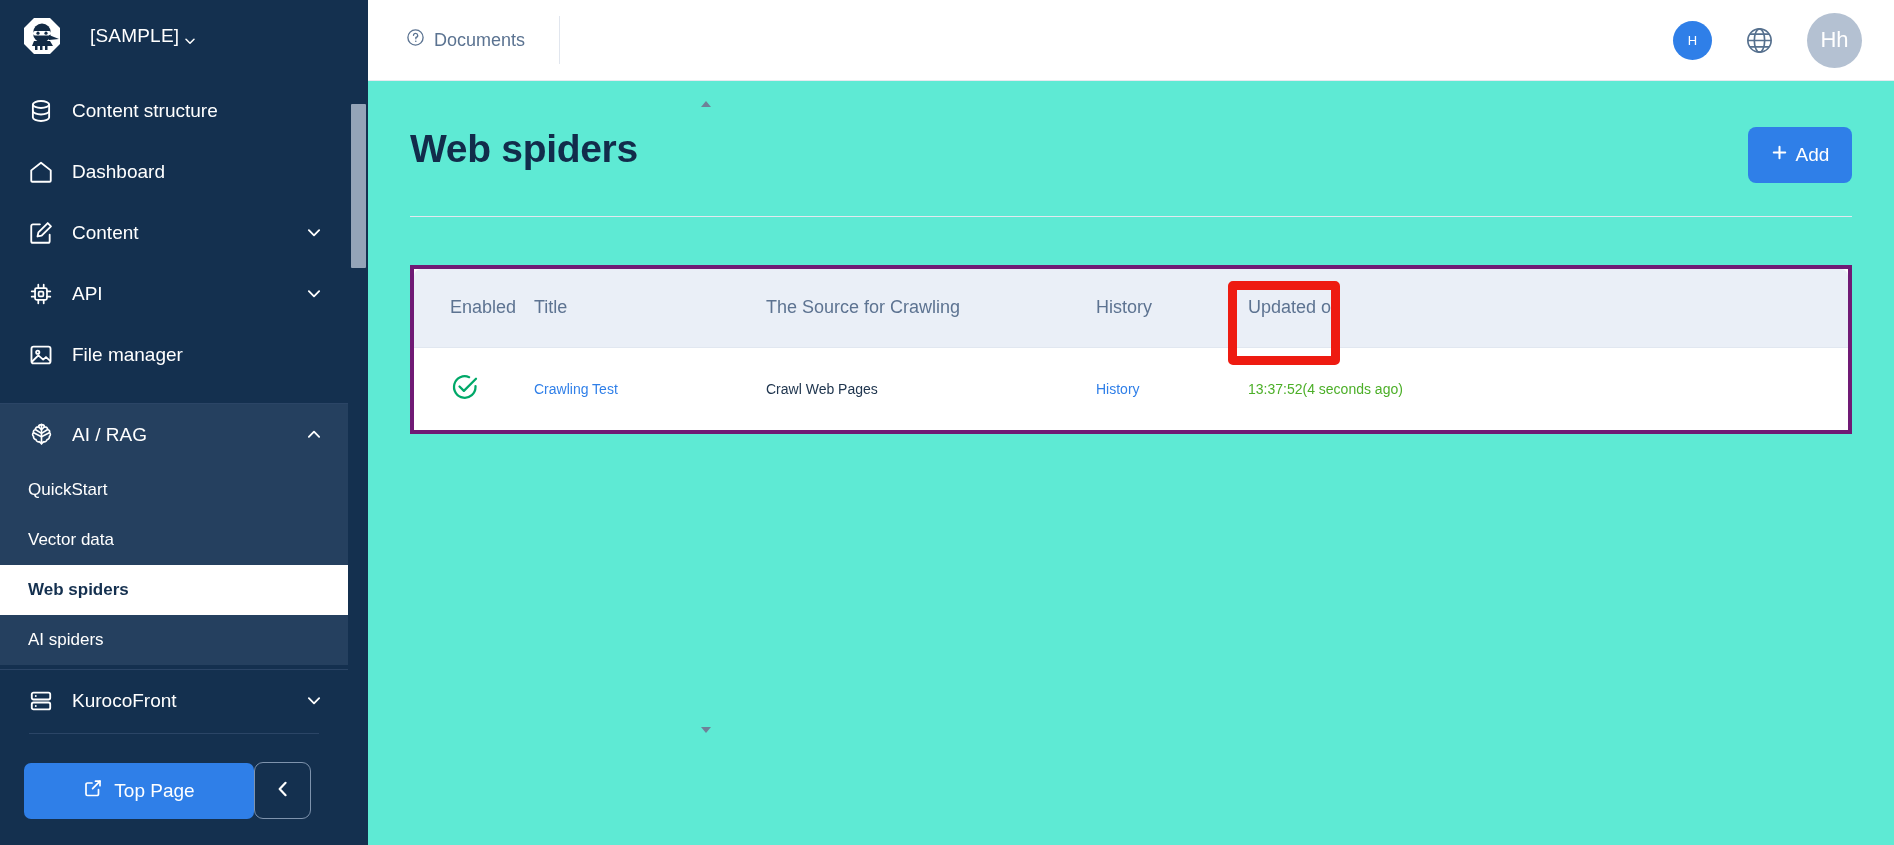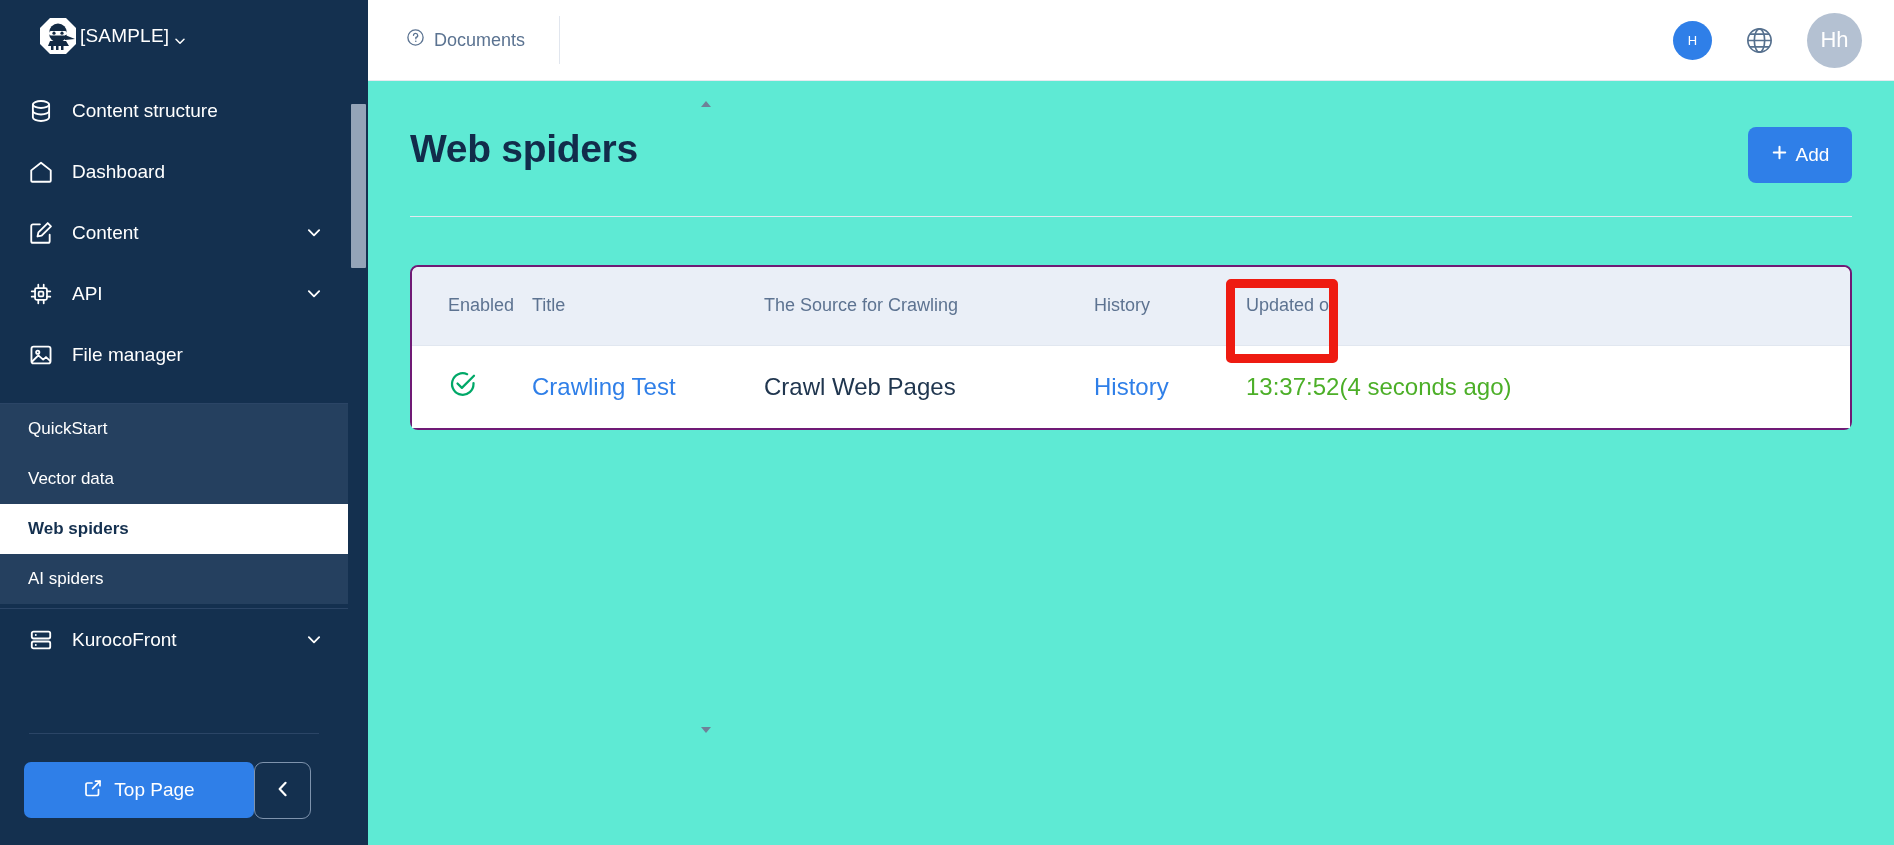--- a/index.html
+++ b/index.html
@@ -20,21 +20,21 @@
     display: flex; flex-direction: column;
   }
   .sidebar-inner {
     width: 348px; height: 845px;
     display: flex; flex-direction: column;
     position: relative;
   }
   .brand {
     height: 72px; flex: 0 0 72px;
     display: flex; align-items: center;
-    padding-left: 38px; gap: 2px;
+    padding-left: 22px; gap: 28px;
   }
   .brand-logo {
     width: 40px; height: 40px;
     flex: 0 0 40px;
     display: flex; align-items: center; justify-content: center;
   }
   .brand-name {
     color: #ffffff; font-size: 19px; letter-spacing: .2px;
     display: flex; align-items: center; gap: 5px;
   }
@@ -87,21 +87,21 @@
   .nav-group-bottom { }
 
   .sidebar-footer {
     flex: 0 0 auto;
     padding: 0 24px 26px 24px;
   }
   .footer-divider {
     height: 1px; background: #2b4566;
     margin: 14px 0 28px 5px; width: 290px;
   }
-  .footer-row { display: flex; align-items: flex-start; }
+  .footer-row { display: flex; align-items: center; }
   .top-page-btn {
     width: 230px; height: 56px;
     background: #2f7fe8;
     border-radius: 7px;
     color: #ffffff; font-size: 19px;
     display: flex; align-items: center; justify-content: center;
     gap: 11px; cursor: pointer; border: none;
     font-family: "Liberation Sans", sans-serif;
   }
   .collapse-btn {
@@ -188,41 +188,41 @@
     background: #2f7fe8; border: none; border-radius: 8px;
     color: #ffffff; font-size: 19px;
     display: flex; align-items: center; justify-content: center;
     gap: 8px; cursor: pointer;
     font-family: "Liberation Sans", sans-serif;
   }
 
   .table-card {
     margin-top: 48px;
     background: #ffffff;
-    border: 2px solid #701a75;
-    border-radius: 8px;
+    border: 4px solid #701a75;
+    border-radius: 0;
     overflow: visible;
     position: relative;
   }
   table.spiders { width: 100%; border-collapse: collapse; table-layout: fixed; }
   table.spiders thead th {
     background: #eaeff7;
     color: #5d7391;
     font-size: 18px;
     font-weight: normal;
     text-align: left;
     height: 78px;
     padding: 0 0 0 0;
     border-bottom: 1px solid #e1e7f0;
   }
   table.spiders thead th:first-child { border-top-left-radius: 7px; padding-left: 36px; }
   table.spiders thead th:last-child  { border-top-right-radius: 7px; }
   table.spiders tbody td {
     height: 83px;
-    font-size: 24px;
+    font-size: 14px;
     color: #20364f;
     background: #ffffff;
     padding: 0;
   }
   table.spiders tbody td:first-child { padding-left: 36px; }
   .col-enabled { width: 120px; }
   .col-title   { width: 232px; }
   .col-source  { width: 330px; }
   .col-history { width: 152px; }
   .col-updated { width: 400px; }
@@ -336,20 +336,36 @@
               </svg>
             </span>
             <span>File manager</span>
           </div>
 
         </div>
 
         <div class="nav-sep"></div>
 
         <div class="nav-section-rag">
+          <div class="nav-item">
+            <span class="ico">
+              <svg width="27" height="27" viewBox="0 0 24 24" fill="none" stroke="#ffffff" stroke-width="1.45" stroke-linecap="round" stroke-linejoin="round">
+                <path d="M12 3.2 c-1.6 0 -2.6 1 -2.6 2.1 c-1.5 -.3 -2.9 .8 -2.9 2.2 c-1.3 .4 -2 1.6 -1.6 2.9 c-1.1 .9 -1.1 2.5 .1 3.3 c-.3 1.4 .7 2.7 2.1 2.8 c.2 1.4 1.6 2.3 2.9 1.9 c.6 1.1 2.1 1.4 3 .6"></path>
+                <path d="M12 3.2 c1.6 0 2.6 1 2.6 2.1 c1.5 -.3 2.9 .8 2.9 2.2 c1.3 .4 2 1.6 1.6 2.9 c1.1 .9 1.1 2.5 -.1 3.3 c.3 1.4 -.7 2.7 -2.1 2.8 c-.2 1.4 -1.6 2.3 -2.9 1.9 c-.6 1.1 -2.1 1.4 -3 .6"></path>
+                <path d="M12 3.2 V20.5"></path>
+                <path d="M9.4 5.3 L12 7.6 M14.6 5.3 L12 7.6 M6.5 7.5 L12 11 M17.5 7.5 L12 11 M5 10.4 L12 14 M19 10.4 L12 14"></path>
+              </svg>
+            </span>
+            <span>AI / RAG</span>
+            <span class="chev">
+              <svg width="17" height="17" viewBox="0 0 14 14">
+                  <path d="M2.5 9 L7 4.5 L11.5 9" stroke="#ffffff" stroke-width="1.6" fill="none" stroke-linecap="round" stroke-linejoin="round"></path>
+                </svg>
+            </span>
+          </div>
 
           <div class="sub-item">
             <span>QuickStart</span>
           </div>
           <div class="sub-item">
             <span>Vector data</span>
           </div>
           <div class="sub-item active">
             <span>Web spiders</span>
           </div>

